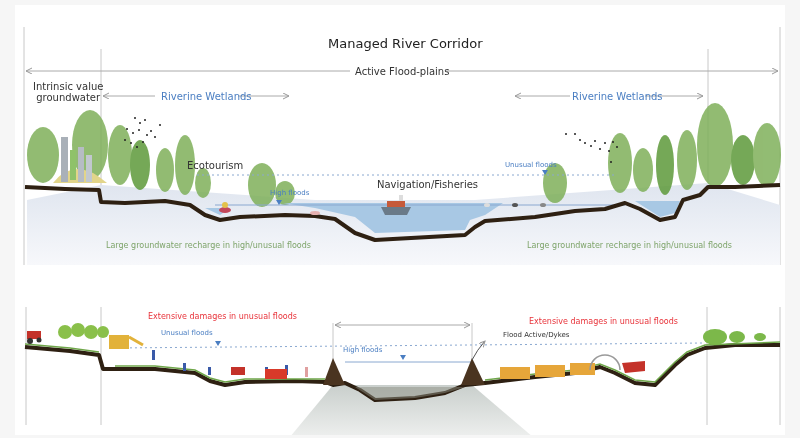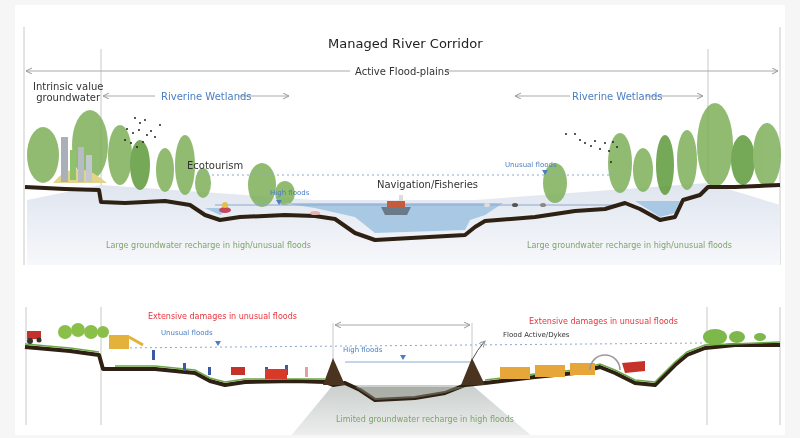--- a/index.html
+++ b/index.html
@@ -219,15 +219,14 @@
 <span class="lbl blue" style="left:255px;top:184px;font-size:7px;">High floods</span>
 <span class="lbl blue" style="left:490px;top:156px;font-size:7px;">Unusual floods</span>
 <span class="lbl green" style="left:91px;top:236px;">Large groundwater recharge in high/unusual floods</span>
 <span class="lbl green" style="left:512px;top:236px;">Large groundwater recharge in high/unusual floods</span>
 
 <span class="lbl red" style="left:133px;top:307px;">Extensive damages in unusual floods</span>
 <span class="lbl red" style="left:514px;top:312px;">Extensive damages in unusual floods</span>
 <span class="lbl blue" style="left:146px;top:324px;font-size:7px;">Unusual floods</span>
 <span class="lbl blue" style="left:328px;top:341px;font-size:7px;">High floods</span>
 <span class="lbl black" style="left:488px;top:326px;font-size:7px;">Flood Active/Dykes</span>
-<span class="lbl green" style="left:321px;top:410px;">Limited groundwater recharge in high floods</span>
 
 </div>
 
 </body></html>

